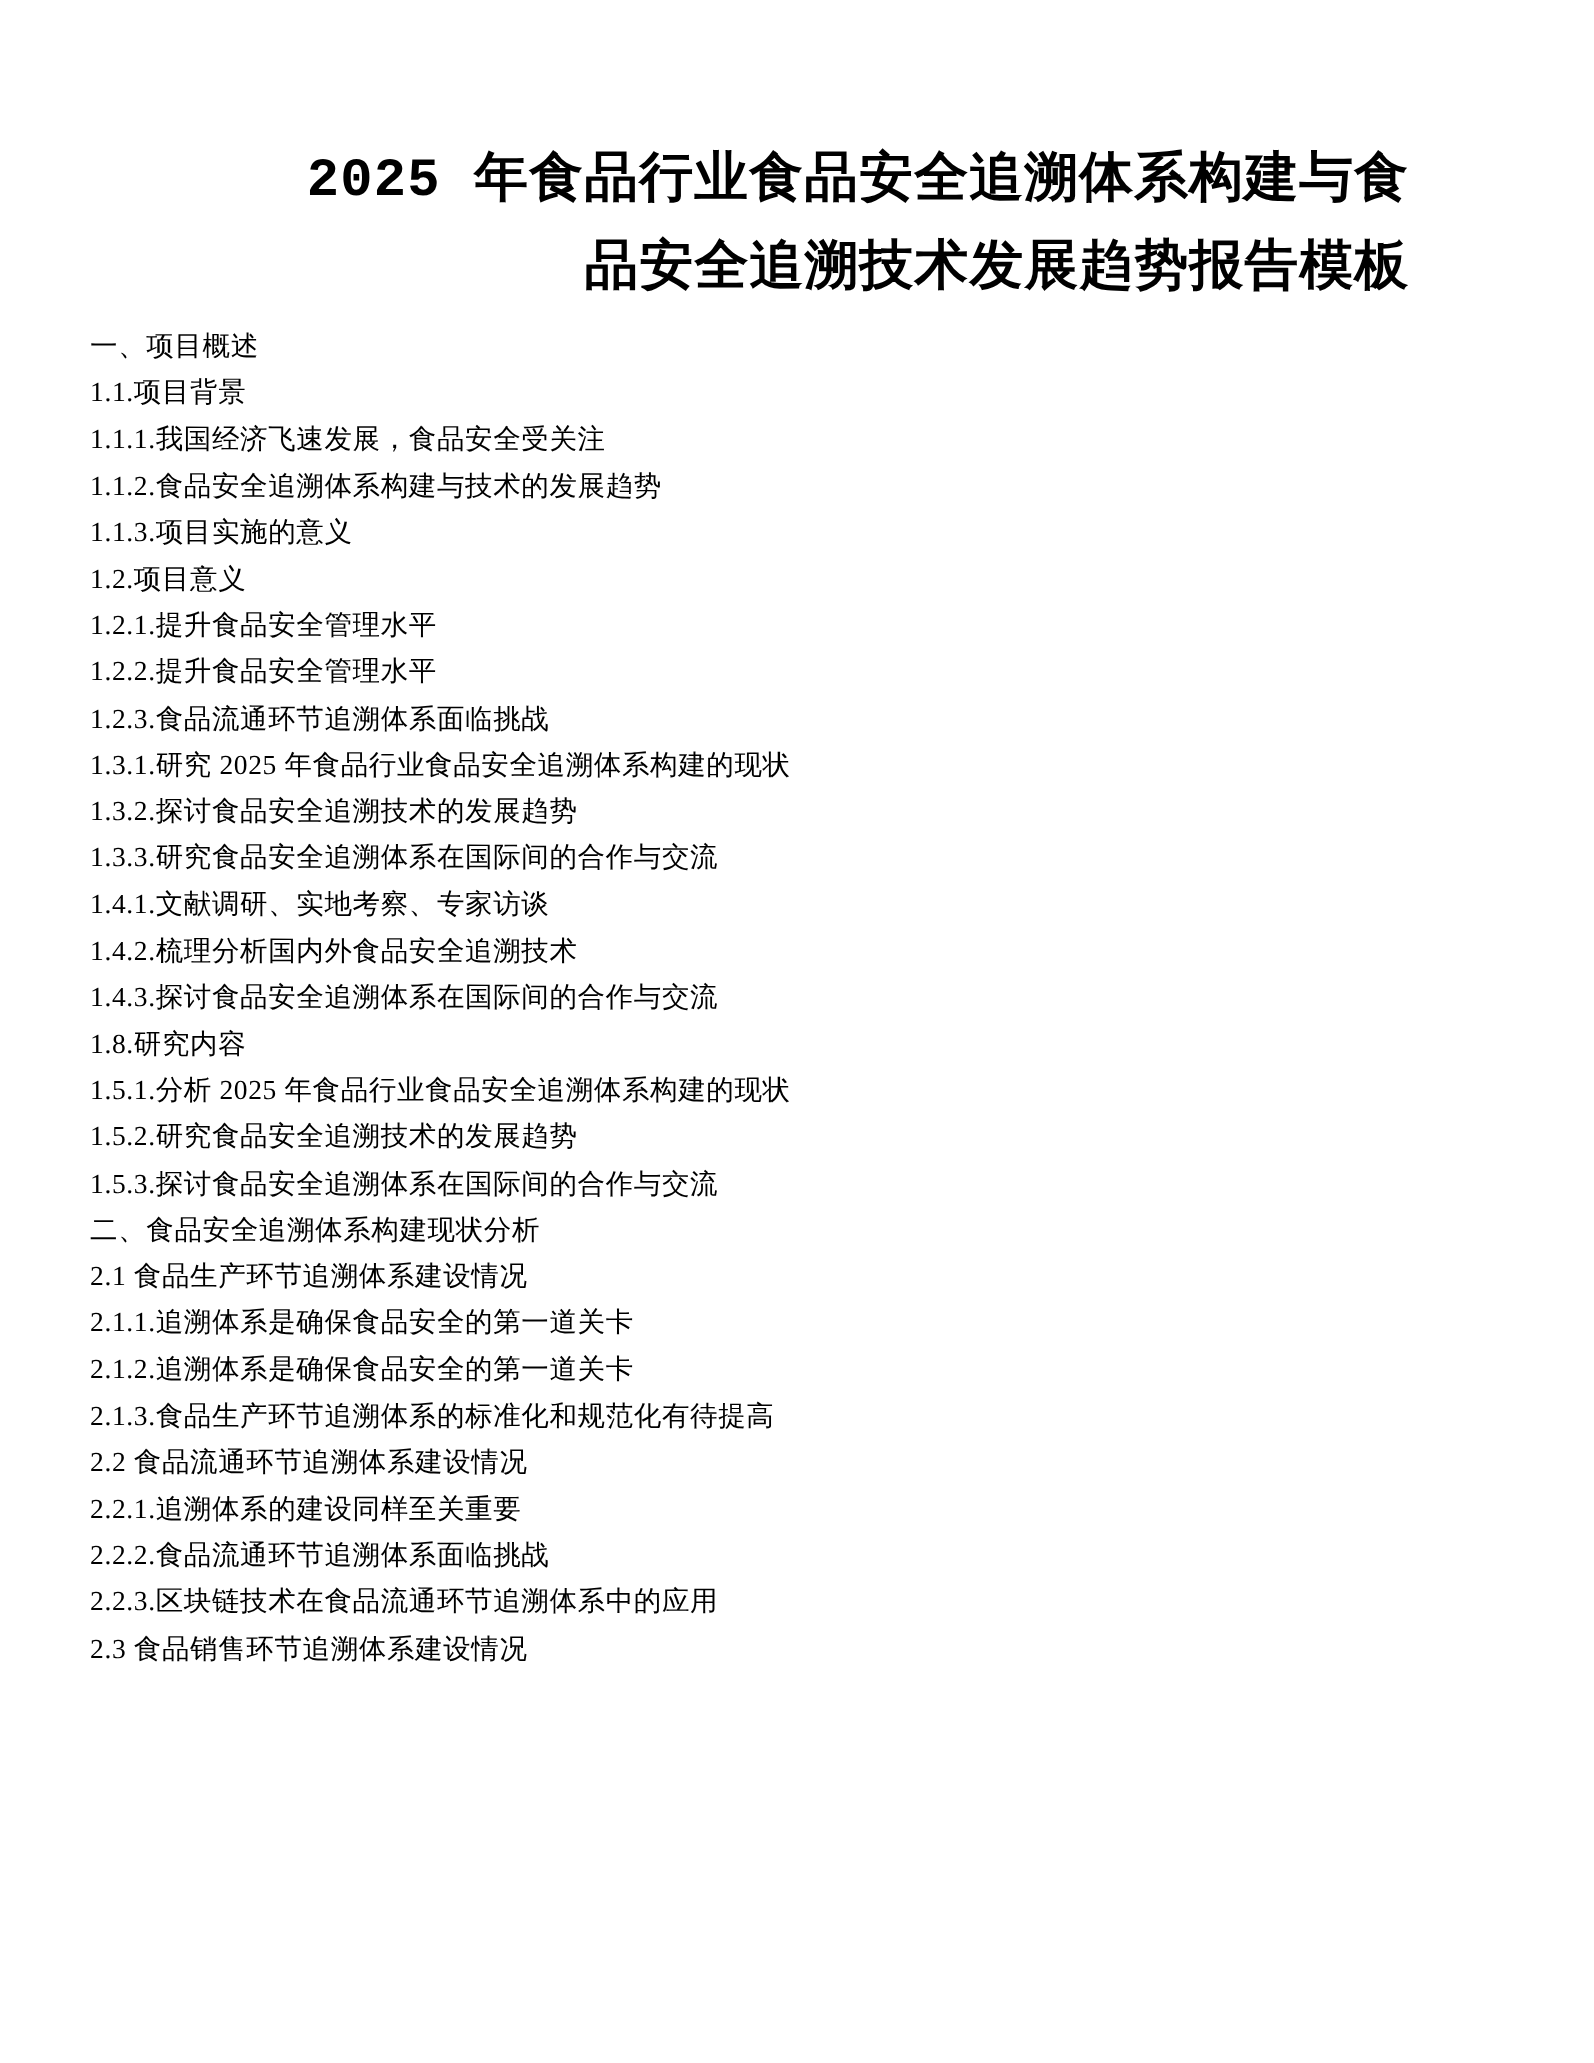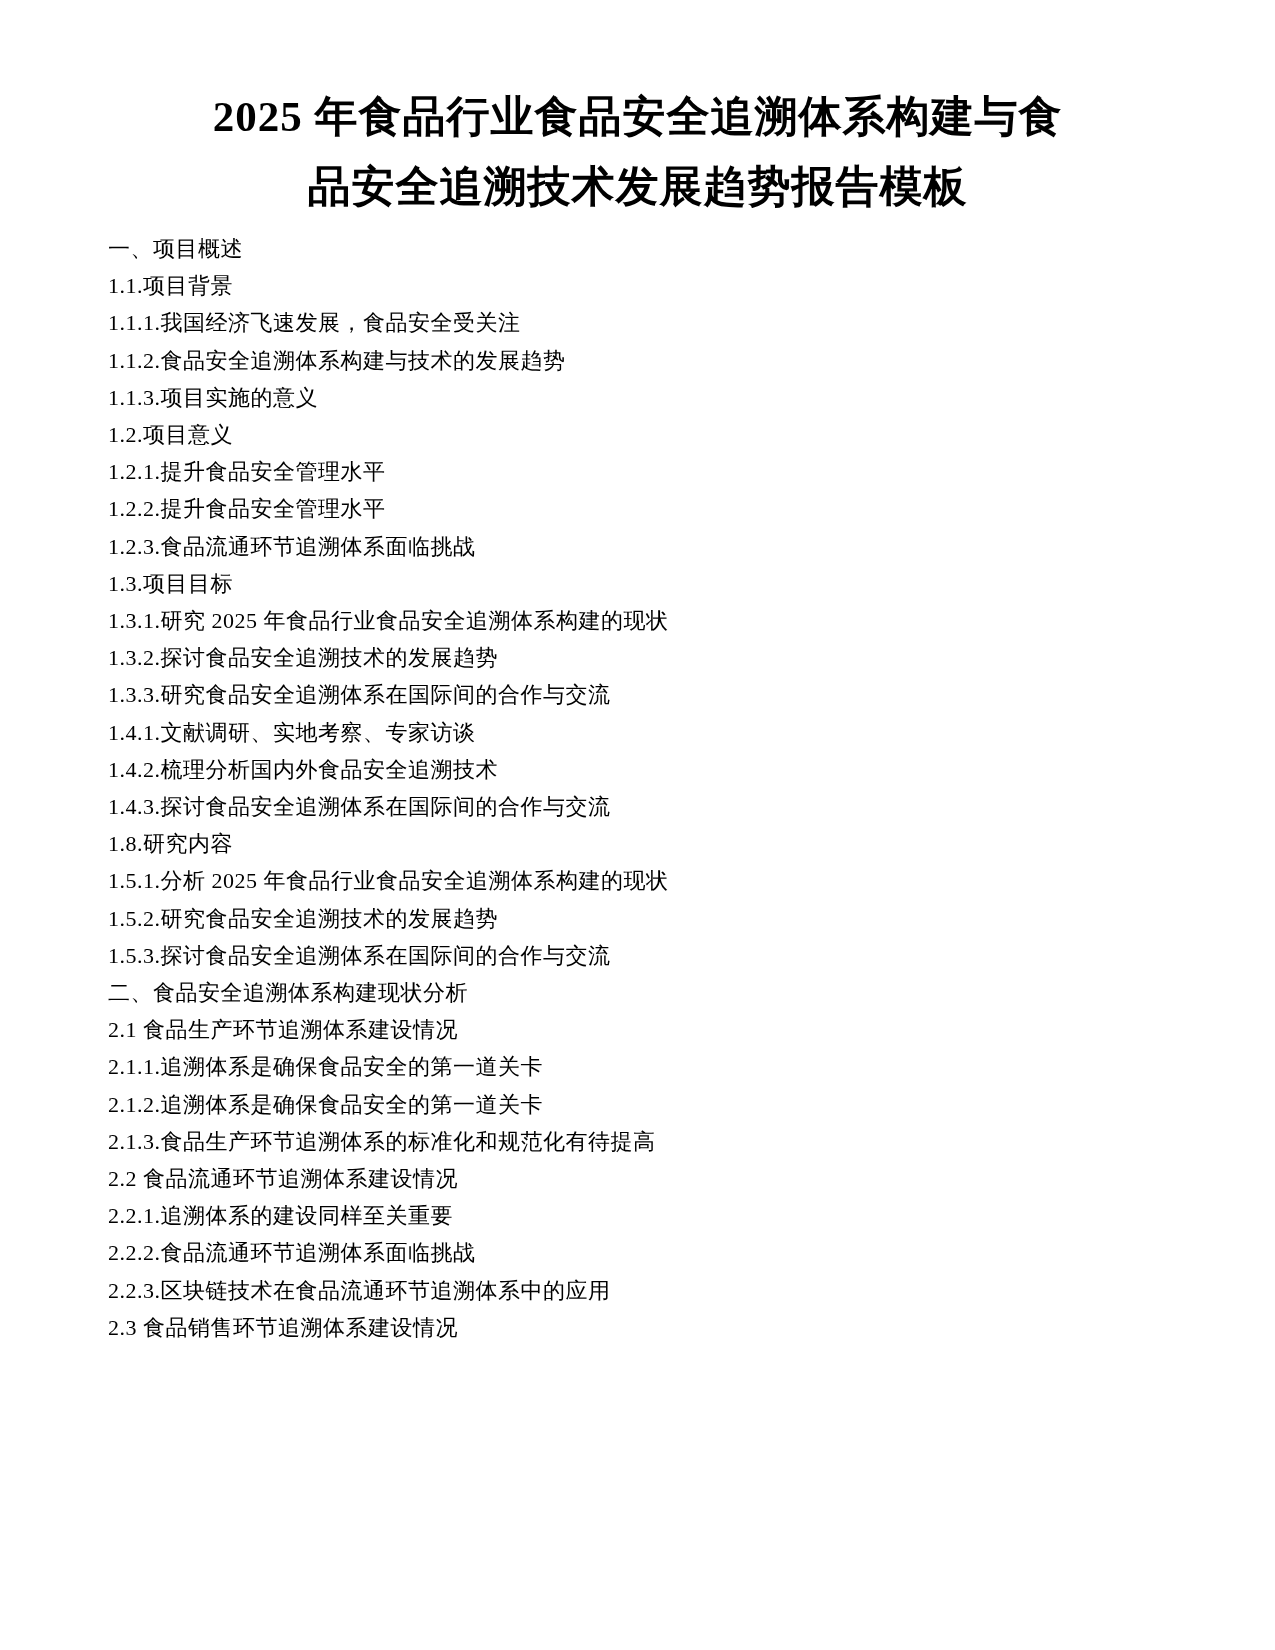--- a/index.html
+++ b/index.html
@@ -12,35 +12,36 @@
     width: 1275px;
     height: 1650px;
     margin: 0 auto;
     background: #ffffff;
     color: #000000;
     overflow: hidden;
     font-family: "Liberation Serif", "DejaVu Serif", serif;
   }
   .doc-title {
     margin: 0 auto;
-    padding-top: 82px;
+    padding-top: 110px;
     width: 980px;
-    text-align: center;
+    text-align: right;
     font-weight: bold;
     font-size: 43px;
     line-height: 70px;
     letter-spacing: 1px;
     color: #000000;
+    font-family: Liberation Mono, monospace;
   }
   .doc-title .title-line {
     display: block;
     white-space: nowrap;
   }
   .toc {
-    margin: 8px 0 0 108px;
+    margin: 8px 0 0 72px;
     width: 960px;
     font-size: 22px;
     line-height: 37.2px;
     color: #000000;
   }
   .toc-line {
     white-space: nowrap;
     letter-spacing: 0.5px;
   }
 </style>
@@ -57,21 +58,20 @@
   <div class="toc">
     <div class="toc-line">一、项目概述</div>
     <div class="toc-line">1.1.项目背景</div>
     <div class="toc-line">1.1.1.我国经济飞速发展，食品安全受关注</div>
     <div class="toc-line">1.1.2.食品安全追溯体系构建与技术的发展趋势</div>
     <div class="toc-line">1.1.3.项目实施的意义</div>
     <div class="toc-line">1.2.项目意义</div>
     <div class="toc-line">1.2.1.提升食品安全管理水平</div>
     <div class="toc-line">1.2.2.提升食品安全管理水平</div>
     <div class="toc-line">1.2.3.食品流通环节追溯体系面临挑战</div>
-    <div class="toc-line">1.3.项目目标</div>
     <div class="toc-line">1.3.1.研究 2025 年食品行业食品安全追溯体系构建的现状</div>
     <div class="toc-line">1.3.2.探讨食品安全追溯技术的发展趋势</div>
     <div class="toc-line">1.3.3.研究食品安全追溯体系在国际间的合作与交流</div>
     <div class="toc-line">1.4.1.文献调研、实地考察、专家访谈</div>
     <div class="toc-line">1.4.2.梳理分析国内外食品安全追溯技术</div>
     <div class="toc-line">1.4.3.探讨食品安全追溯体系在国际间的合作与交流</div>
     <div class="toc-line">1.8.研究内容</div>
     <div class="toc-line">1.5.1.分析 2025 年食品行业食品安全追溯体系构建的现状</div>
     <div class="toc-line">1.5.2.研究食品安全追溯技术的发展趋势</div>
     <div class="toc-line">1.5.3.探讨食品安全追溯体系在国际间的合作与交流</div>

